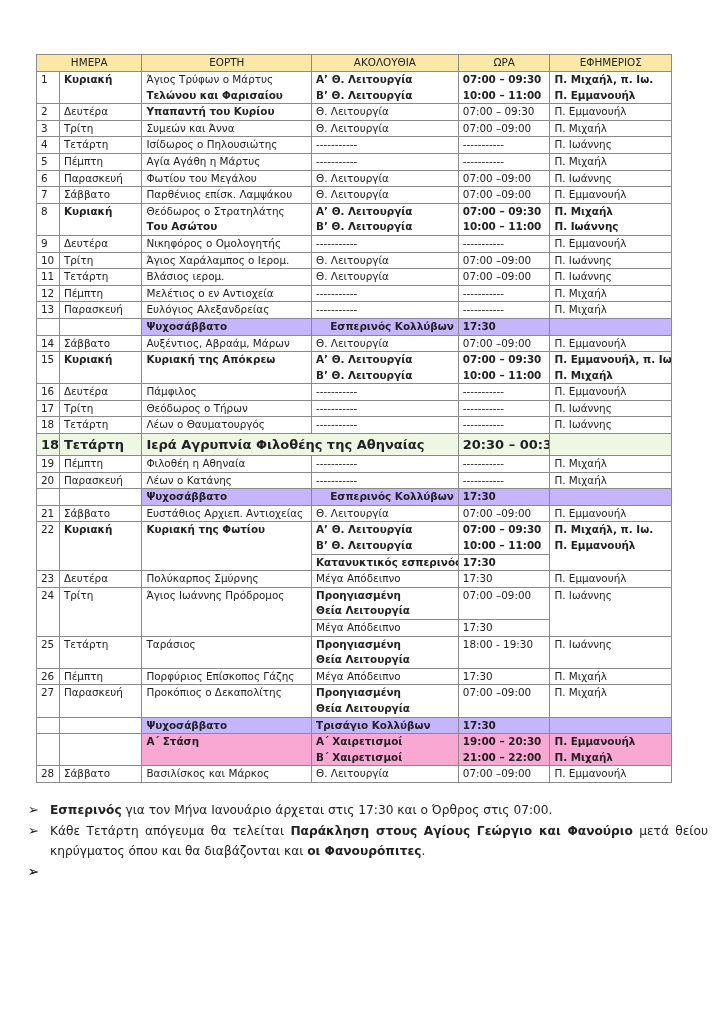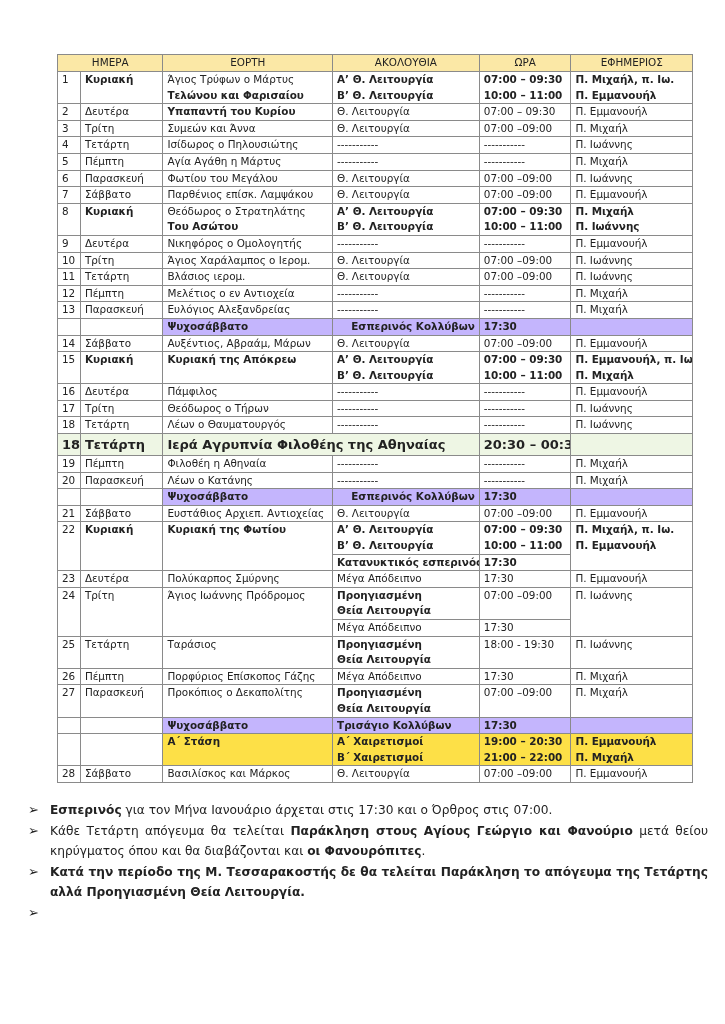--- a/index.html
+++ b/index.html
@@ -1,24 +1,24 @@
 <!DOCTYPE html>
 <html><head>
 <meta charset="utf-8">
 <style>
   html, body { margin:0; padding:0; background:#ffffff; }
   body { width:725px; height:1024px; position:relative; overflow:hidden; font-family:"DejaVu Sans", sans-serif; color:#222; }
-  .sched { position:absolute; left:57px; top:54px; width:636px; border-collapse:collapse; table-layout:fixed; font-size:10.4px; }
+  .sched { position:absolute; left:36px; top:54px; width:636px; border-collapse:collapse; table-layout:fixed; font-size:10.4px; }
   .sched td, .sched th { border:1px solid #8a8a8a; padding:0 4px; height:15.6px; line-height:15.6px; white-space:nowrap; overflow:hidden; vertical-align:top; }
   .sched th { background:#fbe8a6; font-weight:normal; text-align:center; height:16px; }
   .b { font-weight:bold; }
   .c0{width:20px}.c1{width:72px}.c2{width:148px}.c3{width:128px}.c4{width:80px}.c5{width:106px}
   tr.psycho td.hl { background:#c4b5fd; }
   tr.big td { background:#eef6e4; font-size:13px; font-weight:bold; height:21px; line-height:21px; }
-  tr.stasi td.hl { background:#fde047;margin-top:28px; }
+  tr.stasi td.hl { background:#f9a8d4;margin-top:28px; }
   .notes { position:absolute; left:28px; top:800px; width:680px; font-size:12.2px; line-height:20.5px; color:#222; }
   .note { position:relative; padding-left:22px; }
   .note .arrow { position:absolute; left:0; top:0; font-size:13px; }
   .justify { text-align:justify; text-align-last:left; }
 </style>
 </head>
 <body>
 
 <table class="sched">
   <colgroup>
@@ -369,15 +369,15 @@
         <td>Θ. Λειτουργία</td>
         <td>07:00 –09:00</td>
         <td rowspan="1">Π. Εμμανουήλ</td>
       </tr>
     </tbody>
 </table>
 
 <div class="notes" id="notes">
     <div class="note"><span class="arrow">➢</span><span class="b">Εσπερινός</span><span> για τον Μήνα Ιανουάριο άρχεται στις 17:30 και ο Όρθρος στις 07:00.</span></div>
     <div class="note justify"><span class="arrow">➢</span><span>Κάθε Τετάρτη απόγευμα θα τελείται </span><span class="b">Παράκληση στους Αγίους Γεώργιο και Φανούριο</span><span> μετά θείου κηρύγματος όπου και θα διαβάζονται και </span><span class="b">οι Φανουρόπιτες</span><span>.</span></div>
-    <div class="note justify"><span class="arrow">➢</span><span class="b">Κατά την περίοδο της Μ. Τεσσαρακοστής δε θα τελείται Παράκληση το απόγευμα της Τετάρτης αλλά Προηγιασμένη Θεία Λειτουργία.</span></div>
+    <div class="note justify"><span class="arrow">➢</span></div>
     <div class="note"><span class="arrow">➢</span></div>
   </div>
 
 </body></html>

